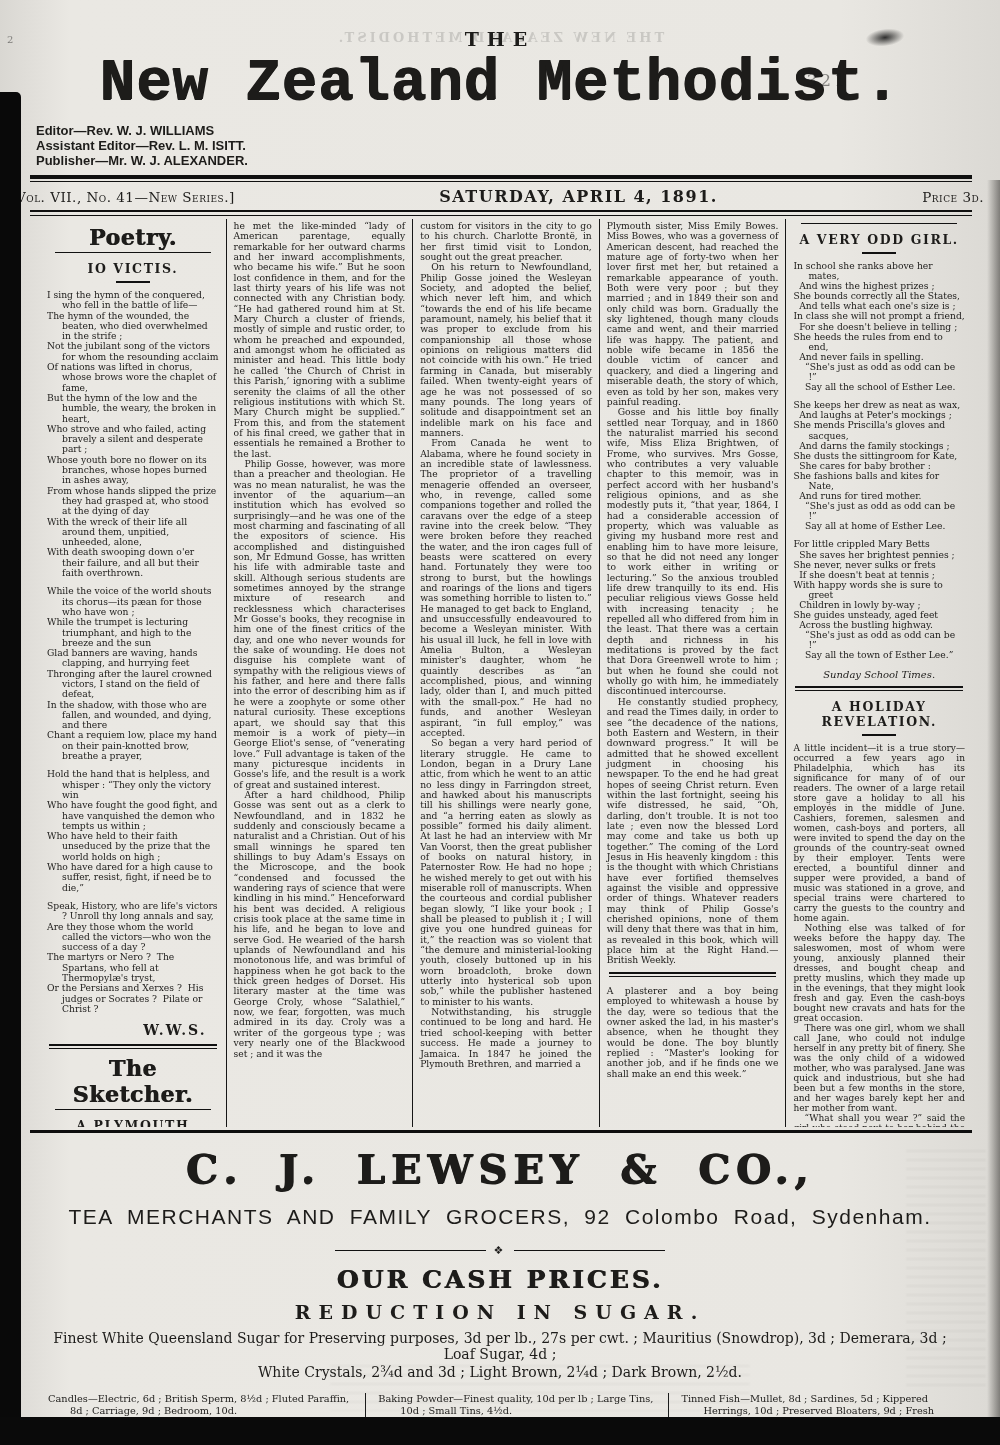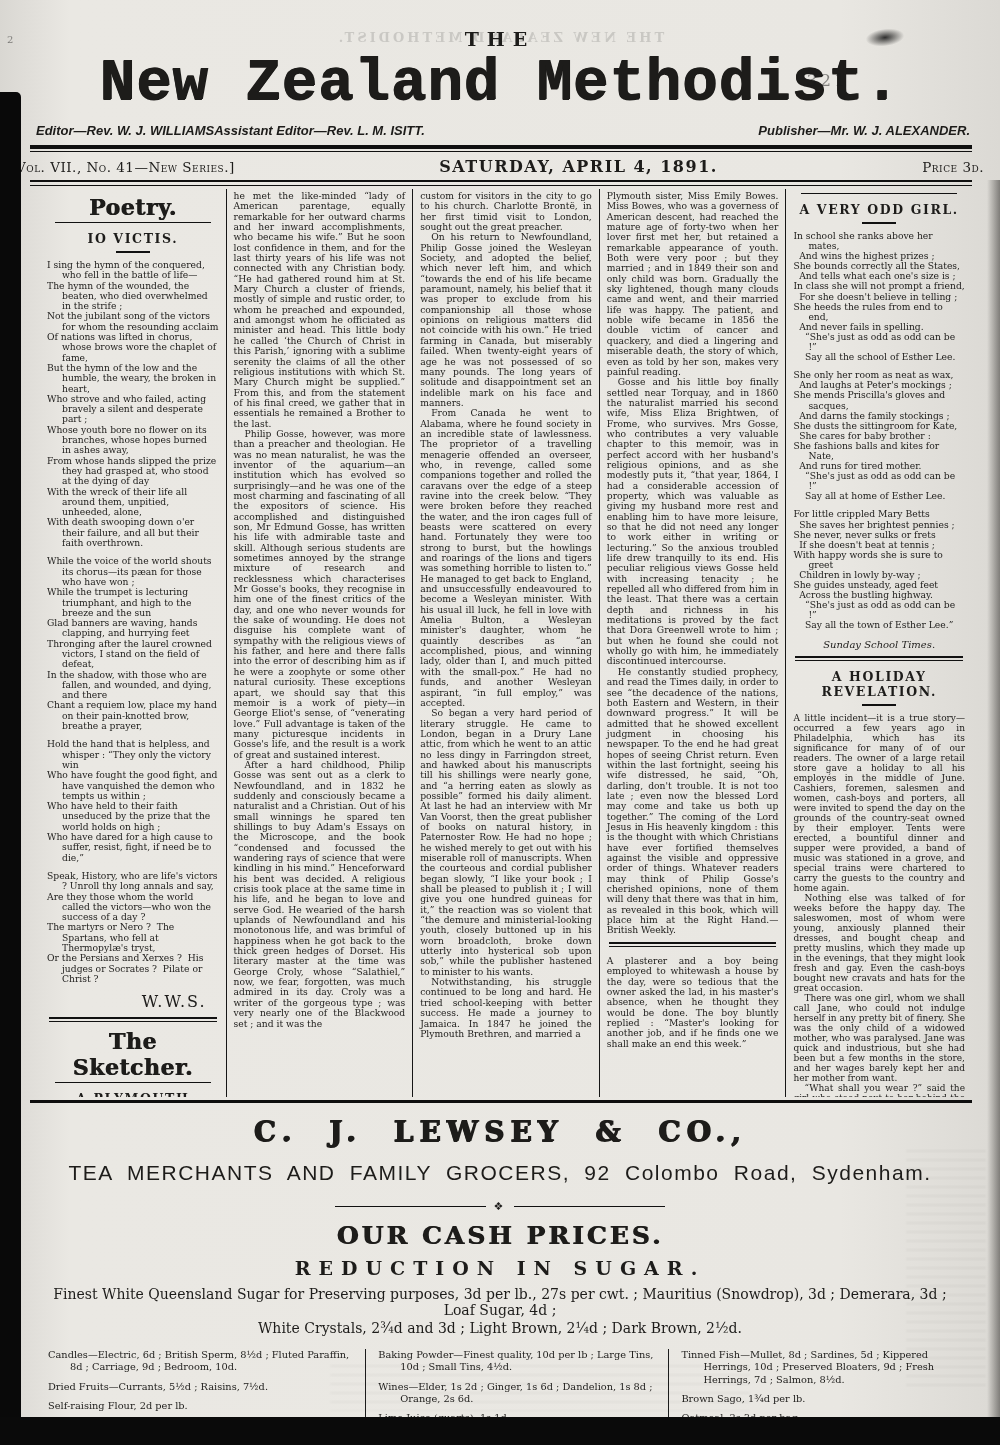--- a/index.html
+++ b/index.html
@@ -19,51 +19,51 @@
      background:repeating-linear-gradient(180deg,rgba(0,0,0,.16) 0 2px,transparent 2px 9px);}
   .corner-mark{position:absolute;top:34px;left:7px;font-size:10px;color:rgba(0,0,0,.45);}
   .page-num{position:absolute;top:26px;right:152px;font-size:17px;letter-spacing:3px;color:rgba(25,25,25,.5);filter:blur(.3px);margin-top:44px;}
   .smudge{position:absolute;top:29px;right:96px;width:38px;height:17px;transform:rotate(-7deg);
      background:radial-gradient(ellipse at center,rgba(15,15,15,.85),rgba(15,15,15,0) 72%);}
   
   .the{text-align:center;padding-top:28px;font-weight:bold;font-size:19px;letter-spacing:8px;}
   .title{margin:0;text-align:center;font-size:59px;font-weight:bold;letter-spacing:1px;
      text-shadow:1px 0 0 currentColor,0 .5px 0 currentColor;font-family:Liberation Mono, monospace;}
   .editors{display:flex;align-items:baseline;padding:6px 30px 7px 36px;
-     font-family:"Liberation Sans",sans-serif;font-style:italic;font-weight:bold;font-size:13px;}
+     font-family:"Liberation Sans",sans-serif;font-weight:bold;font-size:13px;flex-direction:column;}
   .editors .mid{margin-right:auto;}
   .rule-thick{margin:0 28px 0 30px;height:2px;border-top:4px solid #101010;border-bottom:1px solid #101010;}
   .dateline{display:flex;align-items:baseline;padding:5px 16px 4px;}
   .vol,.price{font-variant:small-caps;font-size:13.5px;letter-spacing:.5px;}
   .date{flex:1;text-align:center;font-weight:bold;font-size:16px;letter-spacing:1.5px;}
   .rule-double{margin:0 28px 0 30px;height:3px;border-top:2px solid #101010;border-bottom:1px solid #101010;}
   
   .columns{display:flex;margin:3px 28px 0 40px;height:908px;overflow:hidden;}
   .col{flex:1;padding:2px 7px;overflow:hidden;border-right:1px solid #161616;}
   .col:last-child{border-right:none;}
   .section-head{font-size:22px;font-weight:bold;text-align:center;margin:3px 0 1px;
      text-shadow:.7px 0 0 currentColor;letter-spacing:.5px;}
   .head-rule{border:none;border-top:1px solid #111;margin:2px 8px 1px;}
   .art-title{text-align:center;font-size:12.5px;font-weight:bold;letter-spacing:1.6px;margin:8px 0 0;}
   .dash{width:34px;border-top:2.5px solid #111;margin:5px auto 7px;}
   .stanza{margin-bottom:8px;}
   .pline{font-size:9.2px;line-height:10.3px;padding-left:15px;text-indent:-15px;white-space:pre-wrap;}
-  .sig{text-align:right;font-size:16px;font-weight:normal;letter-spacing:2px;margin:1px 12px 5px 0;}
+  .sig{text-align:right;font-size:14px;font-weight:bold;letter-spacing:2px;margin:1px 12px 5px 0;}
   .mid-rule{height:2px;border-top:2px solid #111;border-bottom:1px solid #111;margin:6px 2px;}
   .para{font-size:9.2px;line-height:10.35px;text-align:justify;margin:0;}
   .paras .para{text-indent:11px;}
   .paras .para:first-child{text-indent:0;}
   .single-para{font-size:9.2px;line-height:10.35px;text-align:justify;}
   .attr{text-align:center;font-style:italic;font-size:10px;margin:3px 0 5px;}
   .tight .pline{line-height:10.1px;}
   .tight .para{font-size:9px;line-height:10px;}
   
   .rule-heavy{margin:3px 28px 0 30px;border-top:3px solid #0e0e0e;}
   .ads{text-align:center;padding:4px 46px 6px;}
-  .lewsey-name{font-size:28px;font-weight:bold;letter-spacing:6px;word-spacing:16px;margin-top:8px;
+  .lewsey-name{font-size:40px;font-weight:bold;letter-spacing:6px;word-spacing:16px;margin-top:8px;
      text-shadow:1.2px 0 0 currentColor,0 .8px 0 currentColor;}
   .lewsey-sub{font-family:"Liberation Sans",sans-serif;font-size:21px;letter-spacing:1.5px;word-spacing:7px;margin-top:13px;}
   .orn{display:flex;align-items:center;width:330px;margin:15px auto 4px;}
   .orn .line{flex:1;border-top:1.5px solid #111;}
   .orn .glyph{padding:0 8px;font-size:11px;letter-spacing:3px;}
   .cash-title{font-size:25px;font-weight:bold;letter-spacing:3px;margin-top:8px;text-shadow:.8px 0 0 currentColor;}
   .sugar-title{font-size:19px;letter-spacing:8px;margin-top:7px;font-weight:bold;}
   .sugar-line{font-size:14px;margin-top:7px;}
   .sugar-line + .sugar-line{margin-top:2px;}
   .price-cols{display:flex;text-align:left;margin-top:13px;}
@@ -188,21 +188,21 @@
           <div class="pline">She bounds correctly all the States,</div>
           <div class="pline">  And tells what each one's size is ;</div>
           <div class="pline">In class she will not prompt a friend,</div>
           <div class="pline">  For she doesn't believe in telling ;</div>
           <div class="pline">She heeds the rules from end to end,</div>
           <div class="pline">  And never fails in spelling.</div>
           <div class="pline">    “She's just as odd as odd can be !”</div>
           <div class="pline">    Say all the school of Esther Lee.</div>
         </div>
       <div class="stanza">
-          <div class="pline">She only her room as neat as wax,</div>
+          <div class="pline">She keeps her drew as neat as wax,</div>
           <div class="pline">  And laughs at Peter's mockings ;</div>
           <div class="pline">She mends Priscilla's gloves and sacques,</div>
           <div class="pline">  And darns the family stockings ;</div>
           <div class="pline">She dusts the sittingroom for Kate,</div>
           <div class="pline">  She cares for baby brother :</div>
           <div class="pline">She fashions balls and kites for Nate,</div>
           <div class="pline">  And runs for tired mother.</div>
           <div class="pline">    “She's just as odd as odd can be !”</div>
           <div class="pline">    Say all at home of Esther Lee.</div>
         </div>

